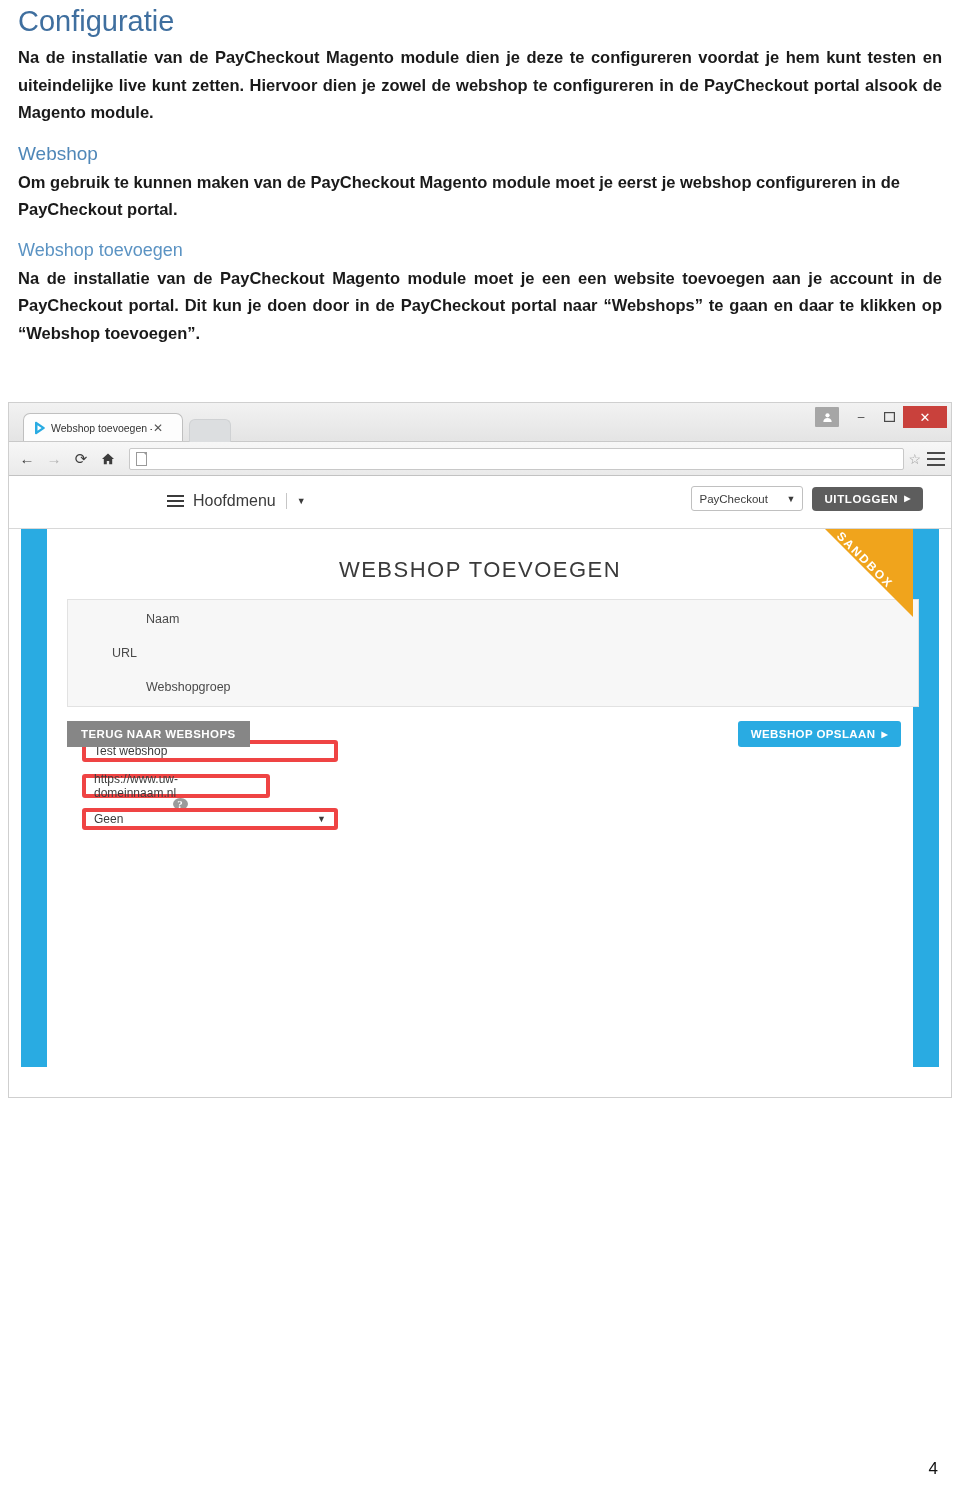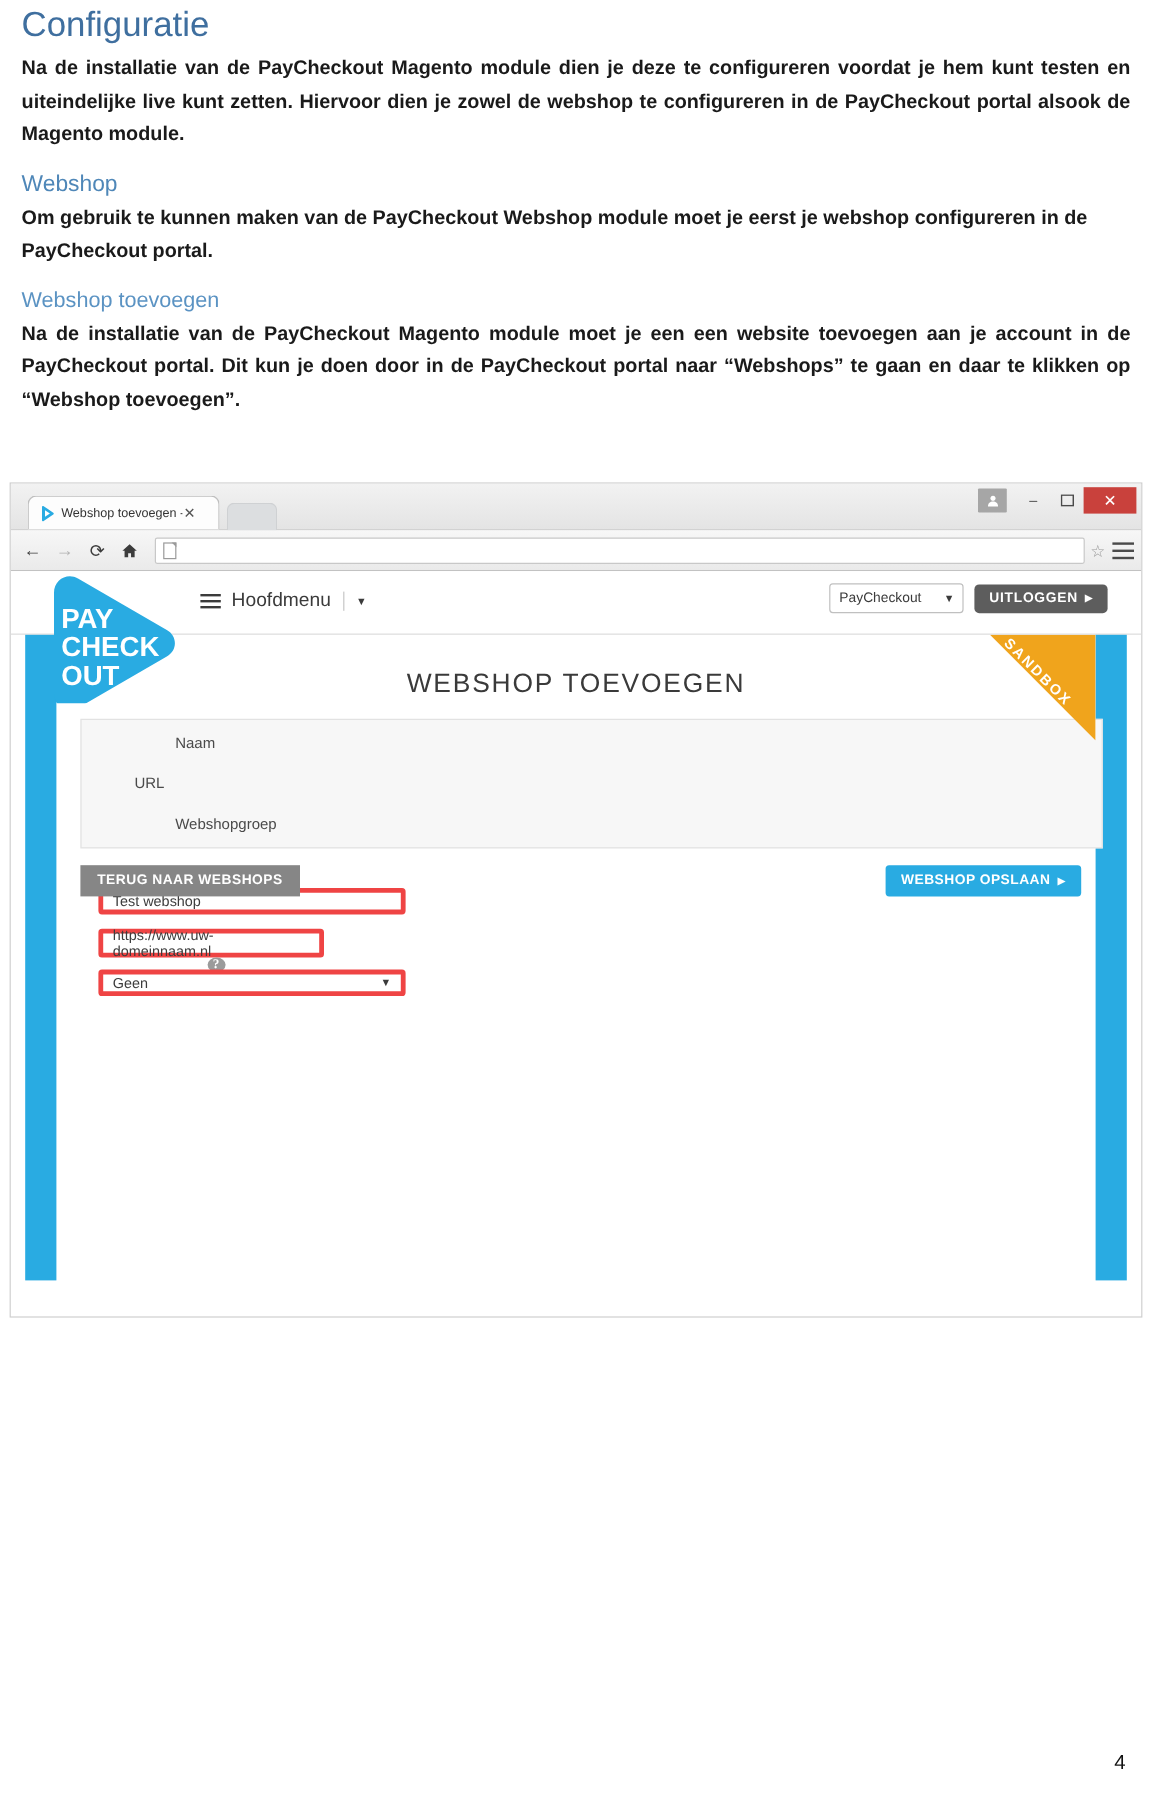--- a/index.html
+++ b/index.html
@@ -425,21 +425,21 @@
   }
 </style>
 </head>
 <body>
 
 <div class="doc">
   <h1 class="doc-title">Configuratie</h1>
   <p class="doc-p justify">Na de installatie van de PayCheckout Magento module dien je deze te configureren voordat je hem kunt testen en uiteindelijke live kunt zetten. Hiervoor dien je zowel de webshop te configureren in de PayCheckout portal alsook de Magento module.</p>
 
   <h2 class="doc-h2">Webshop</h2>
-  <p class="doc-p">Om gebruik te kunnen maken van de PayCheckout Webshop module moet je eerst je webshop configureren in de PayCheckout portal.</p>
+  <p class="doc-p">Om gebruik te kunnen maken van de PayCheckout Magento module moet je eerst je webshop configureren in de PayCheckout portal.</p>
 
   <h3 class="doc-h3">Webshop toevoegen</h3>
   <p class="doc-p justify">Na de installatie van de PayCheckout Magento module moet je een een website toevoegen aan je account in de PayCheckout portal. Dit kun je doen door in de PayCheckout portal naar “Webshops” te gaan en daar te klikken op “Webshop toevoegen”.</p>
 </div>
 
 <div class="shot">
 
   <div class="browser-titlebar">
     <div class="tab">
       <span class="tab-favicon">
@@ -487,28 +487,20 @@
     <span class="hamburger-btn">
         <i></i>
         <i></i>
         <i></i>
       </span>
   </div>
 
   <div class="viewport">
 
     <div class="app-header">
-      <span class="logo">
-        <svg width="120" height="108" viewBox="0 0 120 108">
-          <path d="M16 16 C16 5 27 -1 36 4 L110 47 C119 52 119 64 110 69 L36 112 C27 117 16 111 16 100 Z" fill="#29abe2"></path>
-          <text x="22" y="45" font-family="Liberation Sans, sans-serif" font-size="23" font-weight="bold" fill="#ffffff">PAY</text>
-          <text x="22" y="69" font-family="Liberation Sans, sans-serif" font-size="23" font-weight="bold" fill="#ffffff">CHECK</text>
-          <text x="22" y="93" font-family="Liberation Sans, sans-serif" font-size="23" font-weight="bold" fill="#ffffff">OUT</text>
-        </svg>
-      </span>
 
       <span class="nav-main">
         <span class="nav-burger">
             <i></i>
             <i></i>
             <i></i>
           </span>
         <span>Hoofdmenu</span>
         <span class="nav-sep"></span>
         <span class="caret-small">▼</span>

